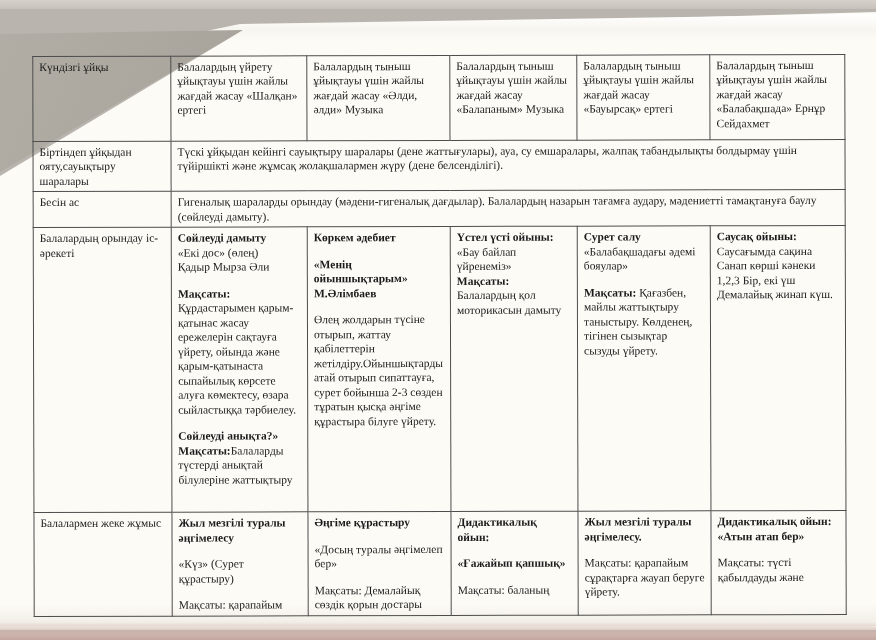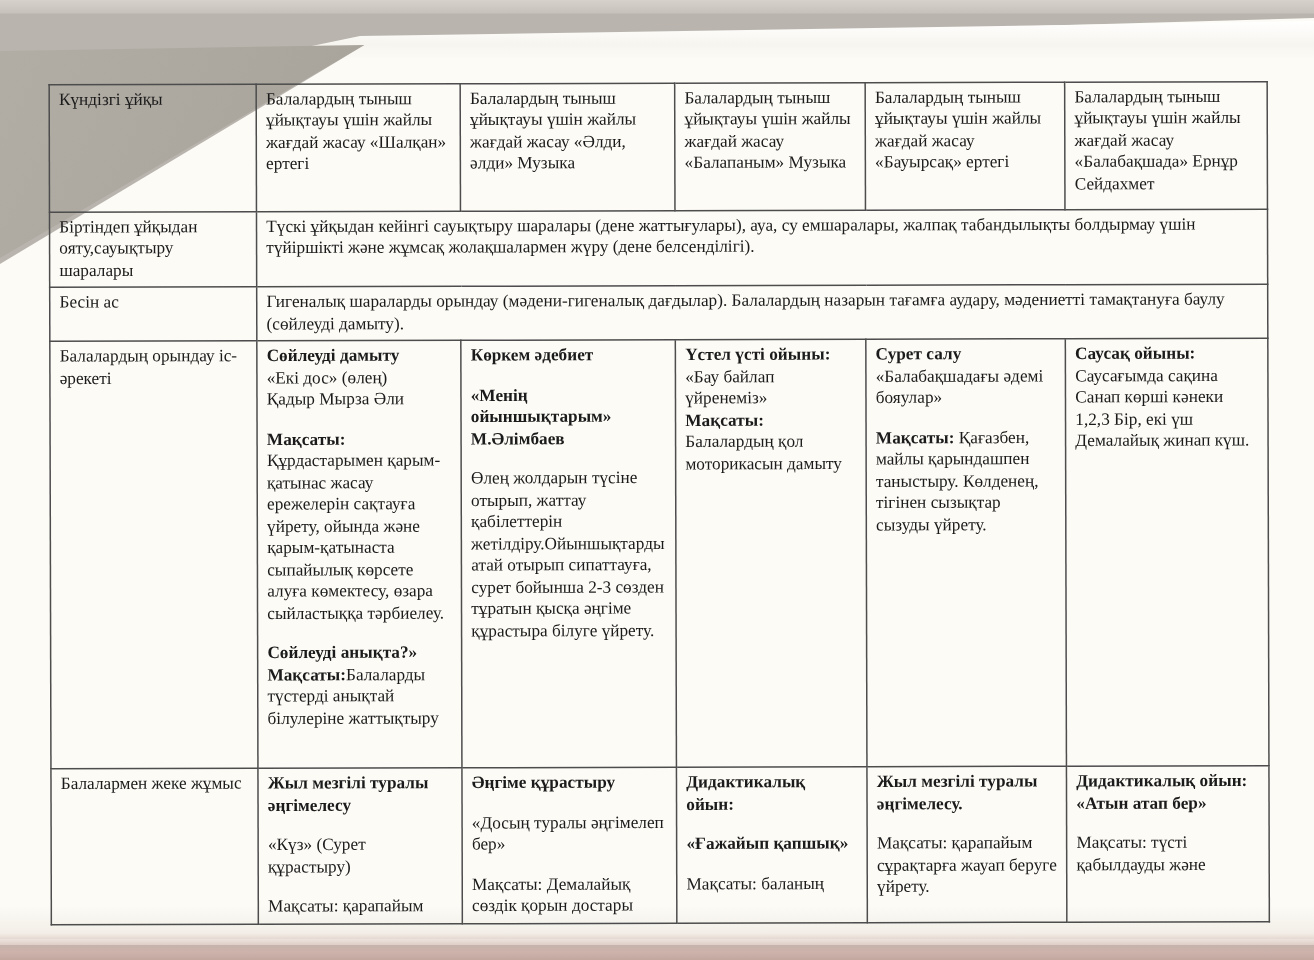--- a/index.html
+++ b/index.html
@@ -72,21 +72,21 @@
       <col class="c1">
       <col class="c2">
       <col class="c3">
       <col class="c4">
       <col class="c5">
   </colgroup>
   <tbody id="plan-tbody">
       <tr style="height: 85px;">
         <td class="hdr">Күндізгі ұйқы</td>
         <td>
-          <div class="para"><span>Балалардың  тыныш ұйықтауы үшін жайлы жағдай жасау «Шалқан» ертегі</span></div>
+          <div class="para"><span>Балалардың  үйрету ұйықтауы үшін жайлы жағдай жасау «Шалқан» ертегі</span></div>
         </td>
         <td>
           <div class="para"><span>Балалардың  тыныш ұйықтауы үшін жайлы жағдай жасау  «Әлди, әлди» Музыка</span></div>
         </td>
         <td>
           <div class="para"><span>Балалардың  тыныш ұйықтауы үшін жайлы жағдай жасау «Балапаным» Музыка</span></div>
         </td>
         <td>
           <div class="para"><span>Балалардың  тыныш ұйықтауы үшін жайлы жағдай жасау «Бауырсақ» ертегі</span></div>
         </td>
@@ -124,21 +124,21 @@
         </td>
         <td>
           <div class="para"><span class="b">Үстел үсті ойыны:</span></div>
           <div class="para"><span>«Бау байлап үйренеміз»</span></div>
           <div class="para"><span class="b">Мақсаты:</span></div>
           <div class="para"><span>Балалардың қол моторикасын дамыту</span></div>
         </td>
         <td>
           <div class="para"><span class="b">Сурет салу</span></div>
           <div class="para"><span>«Балабақшадағы  әдемі бояулар»</span></div>
-          <div class="para gap"><span class="b">Мақсаты: </span><span>Қағазбен, майлы қарындашпен таныстыру. Көлденең, тігінен сызықтар сызуды үйрету.</span></div>
+          <div class="para gap"><span class="b">Мақсаты: </span><span>Қағазбен, майлы жаттықтыру таныстыру. Көлденең, тігінен сызықтар сызуды үйрету.</span></div>
         </td>
         <td>
           <div class="para"><span class="b">Саусақ ойыны:</span></div>
           <div class="para"><span>Саусағымда сақина Санап көрші кәнеки 1,2,3 Бір, екі үш Демалайық жинап күш.</span></div>
         </td>
       </tr>
       <tr style="height: 96px;">
         <td class="hdr">Балалармен жеке жұмыс</td>
         <td>
           <div class="para"><span class="b">Жыл мезгілі туралы әңгімелесу</span></div>

